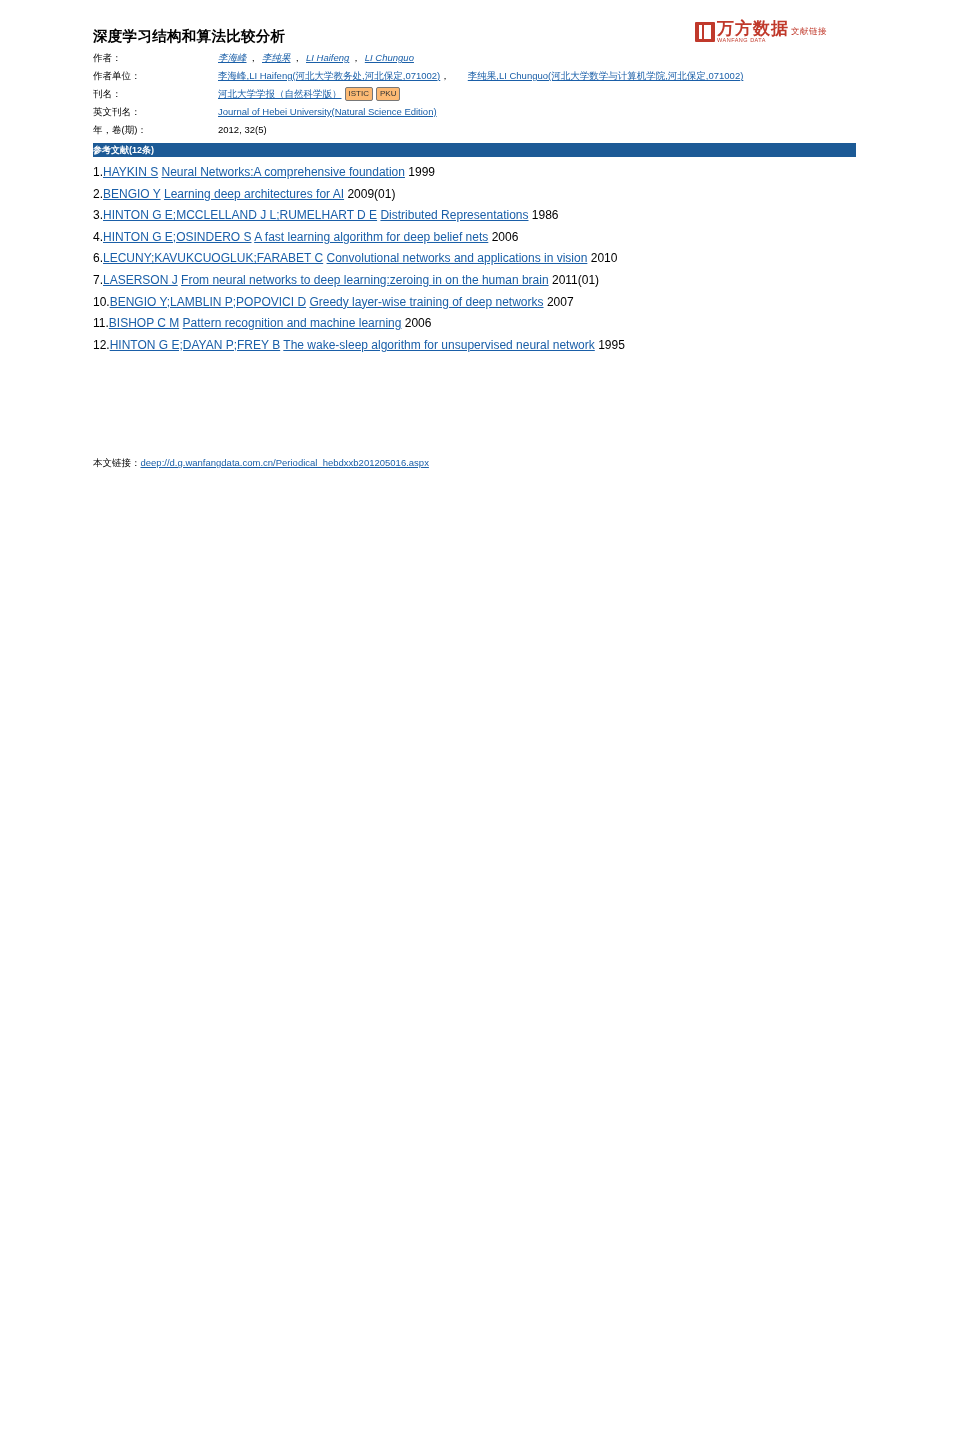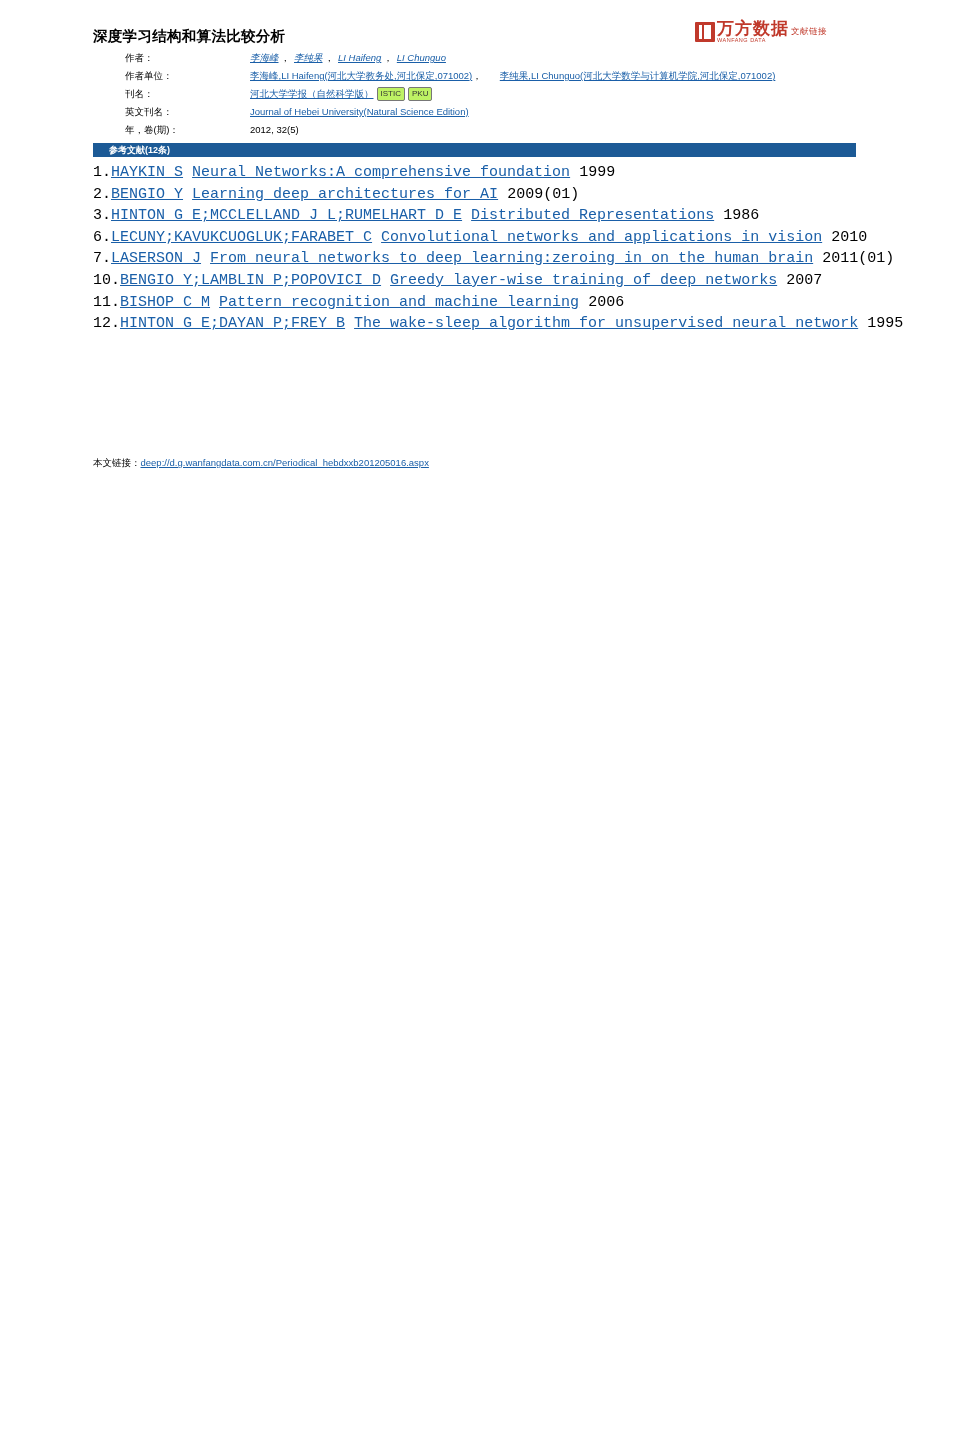--- a/index.html
+++ b/index.html
@@ -96,21 +96,20 @@
     left: 93px;
     top: 48px;
     width: 800px;
     font-size: 9.5px;
     line-height: 17px;
   }
   .meta-row {
     display: flex;
     align-items: flex-start;
     min-height: 17px;
-    margin-left: 32px;
   }
   .meta-label {
     width: 125px;
     flex: 0 0 125px;
     color: #000;
     font-family: "Liberation Sans", sans-serif;
     font-size: 9.5px;
     padding-top: 1px;
   }
   .meta-value {
@@ -131,55 +130,55 @@
   .affil-item { margin-right: 14px; }
   .badge {
     display: inline-block;
     border: 1px solid #777;
     border-radius: 2px;
     font-size: 8px;
     line-height: 10px;
     padding: 1px 3px;
     margin-left: 3px;
     color: #333;
-    background: #bef264;
+    background: #fdba74;
     font-family: "Liberation Sans", sans-serif;
     vertical-align: 1px;
   }
 
   
   .section-bar {
     position: absolute;
     left: 93px;
     top: 143px;
     width: 763px;
     height: 14px;
     background: #1c5a96;
     color: #ffffff;
     font-size: 9px;
     font-weight: bold;
     line-height: 14px;
-    padding-left: 16px;
+    padding-left: 0;
     box-sizing: border-box;
     font-family: "Liberation Sans", sans-serif;
   }
 
   
   .refs {
     position: absolute;
     left: 93px;
     top: 166px;
     width: 800px;
   }
   .ref-item {
-    font-size: 15px;
+    font-size: 12px;
     line-height: 13px;
     margin-bottom: 8.6px;
     white-space: nowrap;
-    font-family: Liberation Mono, monospace;
+    font-family: Liberation Sans, sans-serif;
     color: #000;
   }
   .ref-num { color: #000; }
   .ref-authors, .ref-title {
     color: #1a5fa8;
     text-decoration: underline;
     cursor: pointer;
   }
   .ref-extra { color: #000; }
   .ref-year { color: #000; }
@@ -259,20 +258,23 @@
     </div>
 
     <div class="ref-item">
       <span class="ref-num">2.</span><a class="ref-authors">BENGIO Y</a> <a class="ref-title">Learning deep architectures for AI</a><span class="ref-extra"></span> <span class="ref-year">2009(01)</span>
     </div>
 
     <div class="ref-item">
       <span class="ref-num">3.</span><a class="ref-authors">HINTON G E;MCCLELLAND J L;RUMELHART D E</a> <a class="ref-title">Distributed Representations</a><span class="ref-extra"></span> <span class="ref-year">1986</span>
     </div>
 
+    <div class="ref-item">
+      <span class="ref-num">4.</span><a class="ref-authors">HINTON G E;OSINDERO S</a> <a class="ref-title">A fast learning algorithm for deep belief nets</a><span class="ref-extra"></span> <span class="ref-year">2006</span>
+    </div>
 
 
     <div class="ref-item">
       <span class="ref-num">6.</span><a class="ref-authors">LECUNY;KAVUKCUOGLUK;FARABET C</a> <a class="ref-title">Convolutional networks and applications in vision</a><span class="ref-extra"></span> <span class="ref-year">2010</span>
     </div>
 
     <div class="ref-item">
       <span class="ref-num">7.</span><a class="ref-authors">LASERSON J</a> <a class="ref-title">From neural networks to deep learning:zeroing in on the human brain</a><span class="ref-extra"></span> <span class="ref-year">2011(01)</span>
     </div>
 

